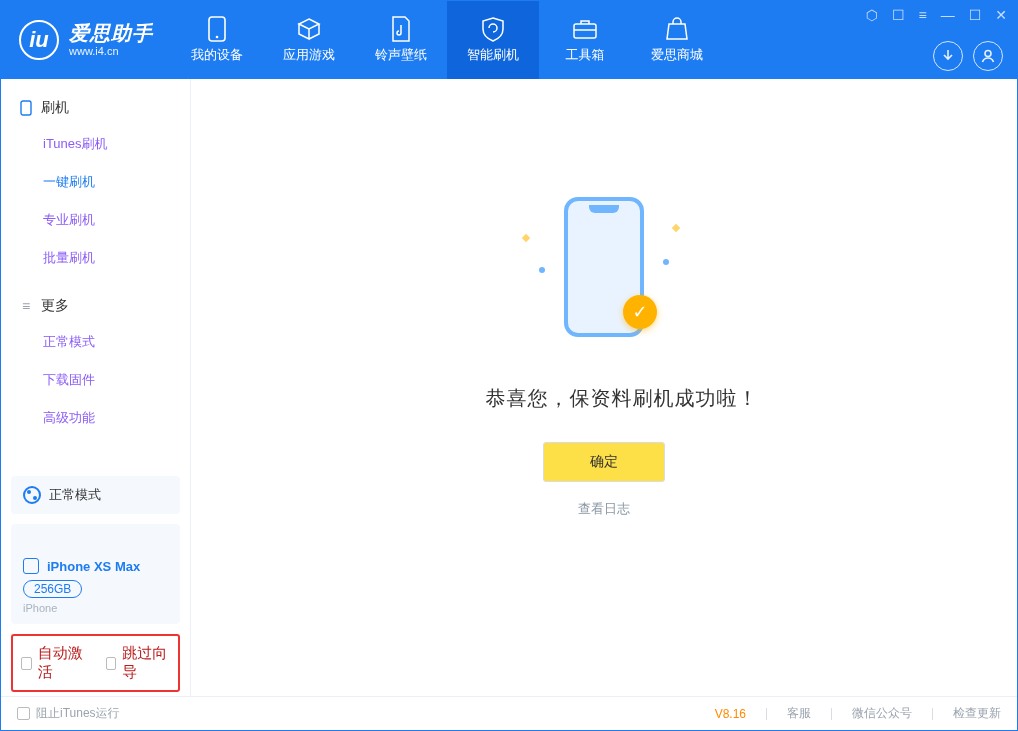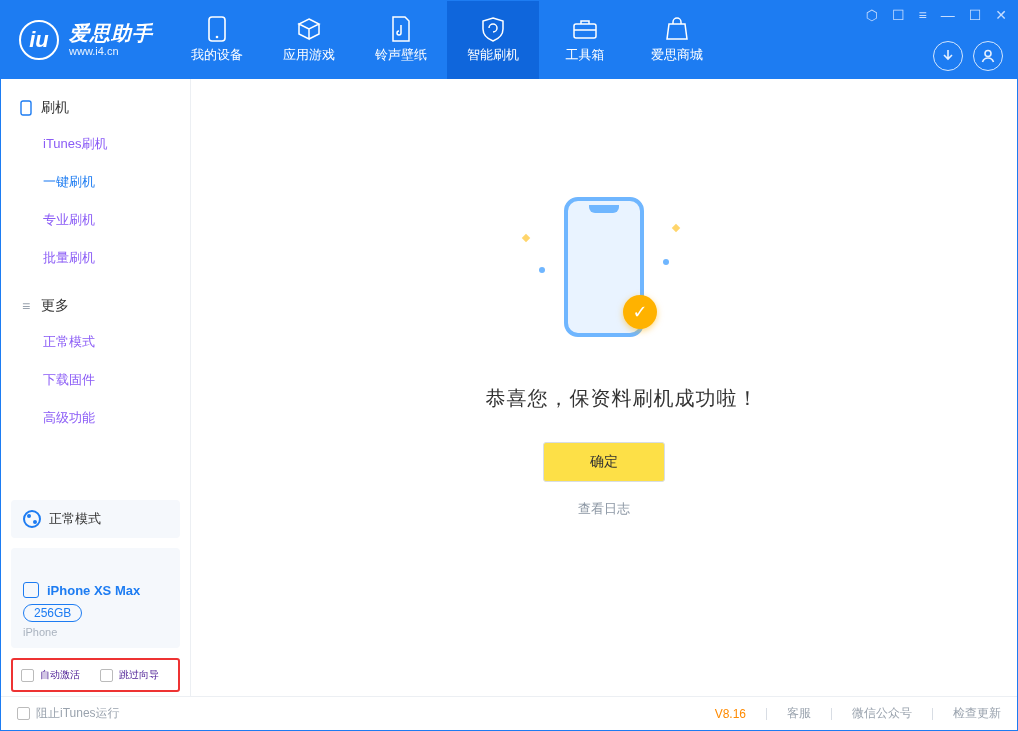--- a/index.html
+++ b/index.html
@@ -32,21 +32,21 @@
   .mode-card, .device-card { margin: 0 10px 10px; background: #f5f8fc; border-radius: 4px; padding: 10px 12px; font-size: 13px; color: #333; }
   .mode-card { display: flex; align-items: center; gap: 8px; }
   .mode-icon { width: 18px; height: 18px; border: 2px solid #1d7cf2; border-radius: 50%; position: relative; }
   .mode-icon::before, .mode-icon::after { content: ""; position: absolute; width: 4px; height: 4px; background: #1d7cf2; border-radius: 50%; }
   .mode-icon::before { top: 2px; left: 2px; }
   .mode-icon::after { bottom: 2px; right: 2px; }
   .device-card .dev-row1 { display: flex; align-items: center; gap: 8px; font-weight: 600; color: #1d7cf2; margin-top: 24px; }
   .device-card .dev-icon { width: 16px; height: 16px; border: 1.5px solid #1d7cf2; border-radius: 3px; }
   .storage-badge { display: inline-block; margin-top: 6px; border: 1px solid #1d7cf2; color: #1d7cf2; border-radius: 999px; padding: 1px 10px; font-size: 12px; }
   .dev-sub { margin-top: 4px; color: #aab3bf; font-size: 11px; }
-  .option-row { margin: 0 10px 4px; border: 2px solid #e33; border-radius: 3px; display: flex; gap: 20px; padding: 8px 8px; font-size: 10px; color: #4c1d95; }
+  .option-row { margin: 0 10px 4px; border: 2px solid #e33; border-radius: 3px; display: flex; gap: 20px; padding: 8px 8px; font-size: 15px; color: #b91c1c; }
   .chk { display: flex; align-items: center; gap: 6px; cursor: pointer; }
   .chk-box { width: 13px; height: 13px; border: 1px solid #bbb; border-radius: 2px; }
   
   .main { flex: 1; display: flex; flex-direction: column; align-items: center; justify-content: center; position: relative; }
   .illus { width: 190px; height: 150px; position: relative; margin-top: -60px; }
   .phone { position: absolute; left: 55px; top: 0; width: 80px; height: 140px; border: 4px solid #6fb6ff; border-radius: 14px; background: #e9f3ff; }
   .phone-notch { position: absolute; top: 4px; left: 50%; transform: translateX(-50%); width: 30px; height: 8px; background: #6fb6ff; border-radius: 0 0 6px 6px; }
   .badge { position: absolute; right: 42px; bottom: 18px; width: 34px; height: 34px; background: #ffb200; border-radius: 50%; display: flex; align-items: center; justify-content: center; color: #fff; font-size: 18px; box-shadow: 0 2px 6px rgba(255,178,0,.5); }
   .spk { position: absolute; width: 6px; height: 6px; background: #ffd56b; transform: rotate(45deg); }
   .spk.dot { border-radius: 50%; transform: none; background: #6fb6ff; }

